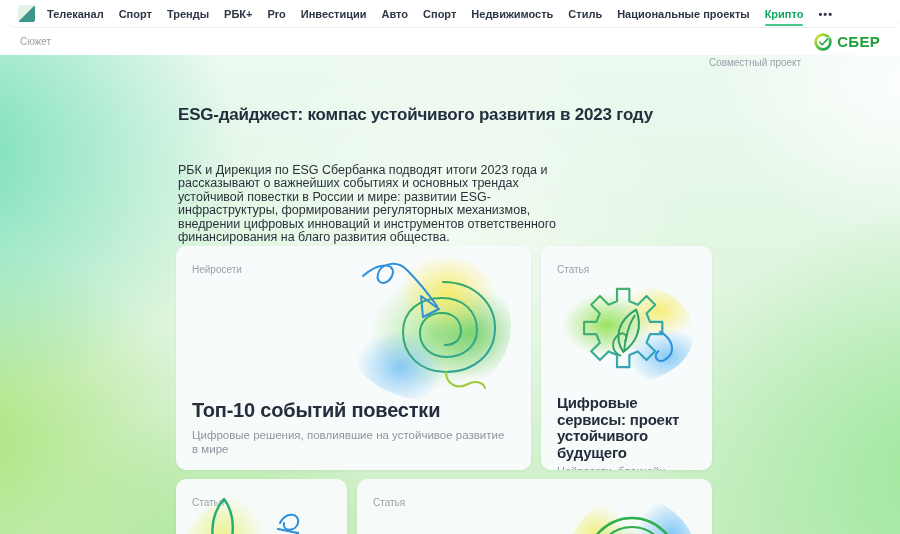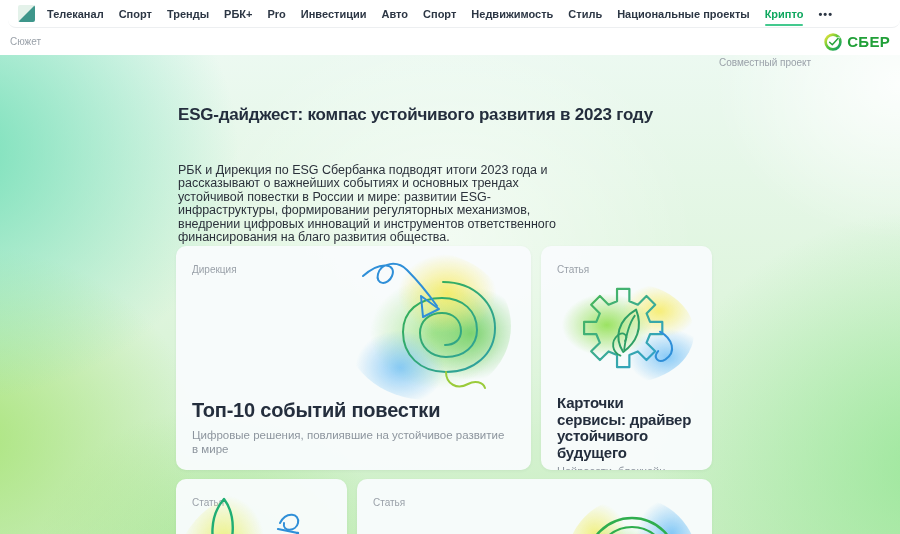--- a/index.html
+++ b/index.html
@@ -15,21 +15,21 @@
   .navitems{display:flex;align-items:center;gap:15px;}
   .navitem{font-size:11px;font-weight:700;color:#2c3644;cursor:pointer;white-space:nowrap;}
   .navitem.active{color:#0fa75f;position:relative;}
   .navitem.active::after{content:"";position:absolute;left:0;right:0;bottom:-6px;height:2px;
         background:#43c98e;border-radius:1px;}
   .navmore{font-size:11px;font-weight:700;color:#2c3644;letter-spacing:1px;cursor:pointer;}
 
   
   .subbar{position:absolute;top:28px;left:0;right:0;height:27px;background:#fff;z-index:6;
           display:flex;align-items:center;justify-content:space-between;
-          padding:0 10px;box-sizing:border-box;}
+          padding:0 20px;box-sizing:border-box;}
   .section-label{font-size:10px;color:#9aa1a9;}
   .partner{display:flex;align-items:center;gap:12px;}
   .partner-label{font-size:10px;color:#9aa1a9;margin-top:41px;}
   .sber{display:flex;align-items:center;gap:4px;cursor:pointer;}
   .sber-name{font-size:15px;font-weight:700;color:#21a038;letter-spacing:.3px;}
 
   
   .hero{position:absolute;top:55px;left:0;right:0;bottom:0;
     background:
       radial-gradient(340px 300px at 50% 38%, rgba(255,255,255,.55), rgba(255,255,255,0) 72%),
@@ -139,21 +139,21 @@
   <div class="hero"></div>
 
   <h1 class="hero-title">ESG-дайджест: компас устойчивого развития в 2023 году</h1>
   <p class="hero-desc">РБК и Дирекция по ESG Сбербанка подводят итоги 2023 года и рассказывают о важнейших событиях и основных трендах устойчивой повестки в России и мире: развитии ESG-инфраструктуры, формировании регуляторных механизмов, внедрении цифровых инноваций и инструментов ответственного финансирования на благо развития общества.</p>
 
   <div class="cards">
 
     <div class="cardrow">
 
       <div class="card wide">
-        <span class="card-tag">Дирекция</span>
+        <span class="card-tag">Нейросети</span>
         <div class="illus illus1">
           <div class="blob blob1"></div>
           <svg viewBox="0 0 168 148" width="168" height="148">
             <defs>
               <linearGradient id="grnT1" x1="0" y1="0" x2="1" y2="1">
                 <stop offset="0" stop-color="#35b14d"></stop>
                   <stop offset="1" stop-color="#2e9fa8"></stop>
               </linearGradient>
             </defs>
             <path d="M100 30 C132 30 152 52 152 76 C152 102 131 120 103 120 C77 120 60 103 60 80
@@ -186,21 +186,21 @@
                        L66.7 91.2 L66.7 104.5 L53.3 104.5 L53.3 91.2 L44.1 87.4 L34.7 96.8 L25.2 87.3 L34.6 77.9
                        L30.8 68.7 L17.5 68.7 L17.5 55.3 L30.8 55.3 L34.6 46.1 L25.2 36.7 L34.7 27.2 L44.1 36.6
                        L53.3 32.8 L53.3 19.5 L66.7 19.5 L66.7 32.8 L75.9 36.6 L85.3 27.2 L94.8 36.7 L85.4 46.1 Z" fill="none" stroke="url(#grnT2)" stroke-width="2.4" stroke-linejoin="round"></path>
               <path d="M60 88 C50 72 54 54 74 42 C82 62 74 78 60 88 Z" fill="none" stroke="#2e9f66" stroke-width="2.2" stroke-linejoin="round"></path>
               <path d="M61 86 C63 70 67 56 73 48" fill="none" stroke="#2e9f66" stroke-width="2"></path>
               <path d="M57 92 C48 88 46 77 54 70 C60 65 66 70 62 76" fill="none" stroke="#2e9f66" stroke-width="2" stroke-linecap="round"></path>
               <path d="M100 66 C114 74 118 88 106 96 C98 101 92 94 98 87" fill="none" stroke="#2f8fd8" stroke-width="2.2" stroke-linecap="round"></path>
             </g>
           </svg>
         </div>
-        <div class="card2-title">Карточки сервисы: драйвер устойчивого будущего</div>
+        <div class="card2-title">Цифровые сервисы: проект устойчивого будущего</div>
         <div class="card-desc card2-desc">Нейросети, блокчейн, роботы и другие умные технологии для решения ESG-задач</div>
       </div>
     </div>
 
     <div class="cardrow">
 
       <div class="card narrow">
         <span class="card-tag">Статья</span>
         <div class="illus illus3">
           <div class="blob blob3"></div>

